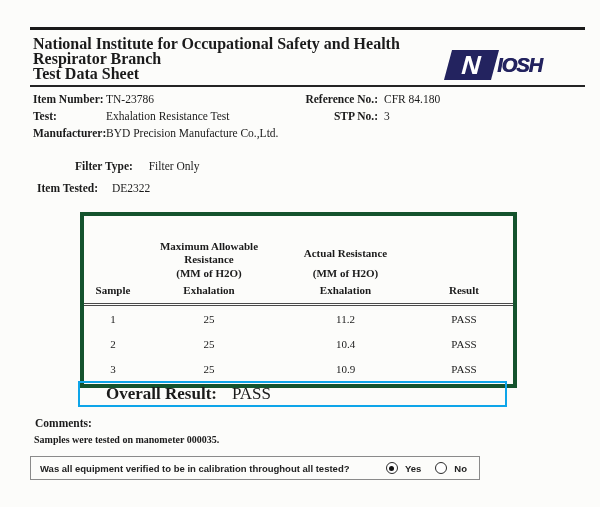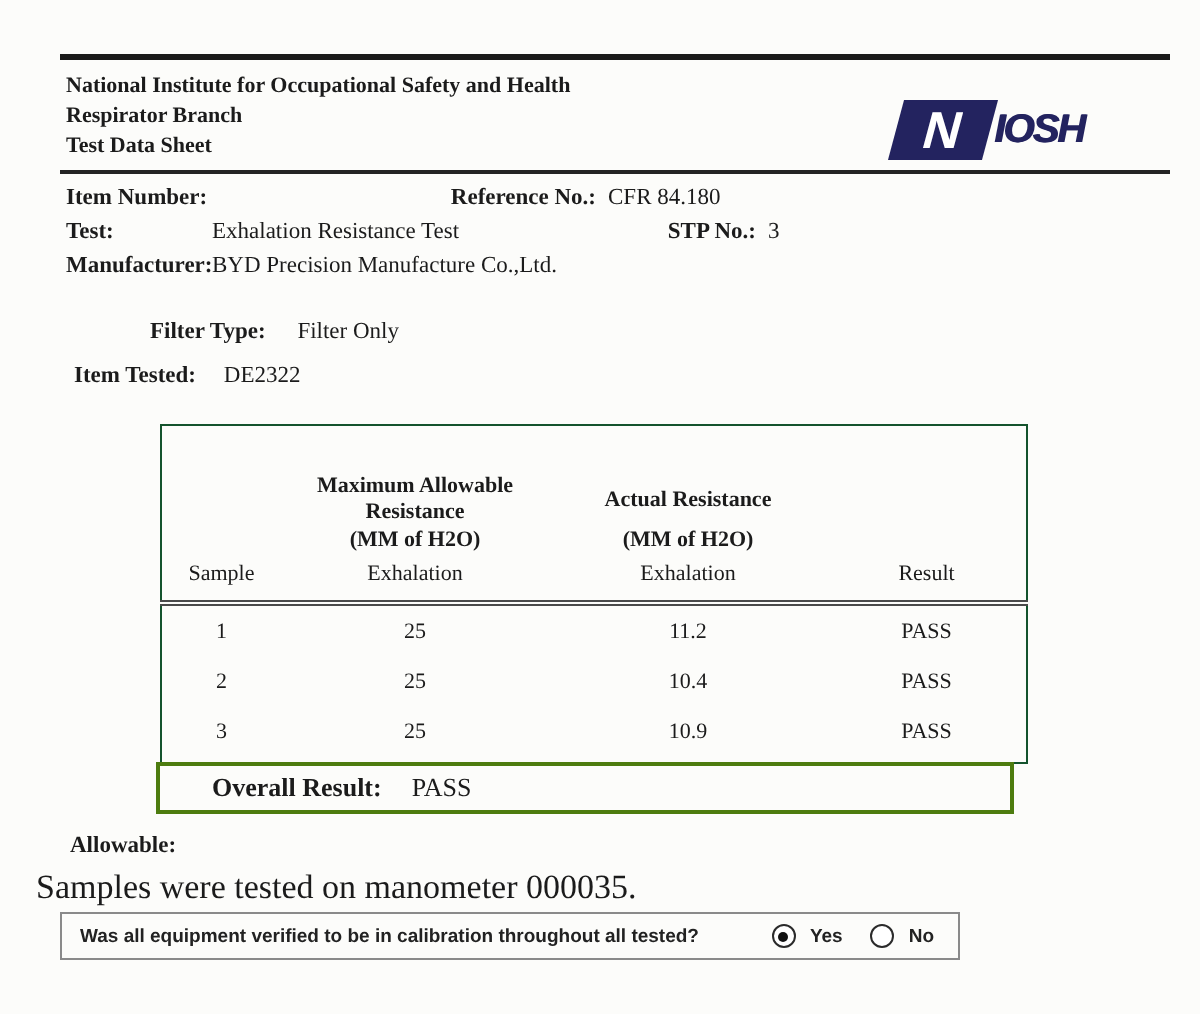--- a/index.html
+++ b/index.html
@@ -6,21 +6,21 @@
   .page {
     position:relative; width:600px; height:507px; margin:0 auto;
     background:#fcfcfa; color:#1b1b1b;
     font-family:"Liberation Serif", serif;
     overflow:hidden;
   }
   .rule-top   { position:absolute; left:30px; top:27px; width:555px; height:3px; background:#1a1a1a; }
   .rule-header{ position:absolute; left:30px; top:85px; width:555px; height:2px; background:#242424; }
 
   
-  .header-titles { position:absolute; left:33px; top:36px; font-weight:bold; font-size:11px; line-height:15px; white-space:nowrap; }
+  .header-titles { position:absolute; left:33px; top:36px; font-weight:bold; font-size:16px; line-height:15px; white-space:nowrap; }
 
   
   .logo { position:absolute; left:448px; top:50px; display:flex; align-items:center; height:30px; }
   .logo-n-block {
     width:47px; height:30px; background:var(--navy,#23235f);
     transform:skewX(-15deg); display:flex; align-items:center; justify-content:center;
   }
   .logo-n {
     color:#ffffff; font-family:"Liberation Sans", sans-serif;
     font-weight:bold; font-size:26px; line-height:26px;
@@ -40,39 +40,39 @@
   .info-value2 { padding-left:6px; }
 
   .filter-row { position:absolute; left:75px; top:160px; font-size:11.5px; white-space:nowrap; }
   .filter-row .lbl { font-weight:bold; }
   .filter-row .val { margin-left:13px; }
   .item-row { position:absolute; left:37px; top:182px; font-size:11.5px; white-space:nowrap; }
   .item-row .lbl { font-weight:bold; }
   .item-row .val { margin-left:11px; }
 
   
-  table.results { position:absolute; left:80px; top:212px; width:433px; border-collapse:collapse; border:1px solid #14532d; table-layout:fixed; }
+  table.results { position:absolute; left:80px; top:212px; width:433px; border-collapse:collapse; border:4px solid #14532d; table-layout:fixed; }
   table.results th, table.results td { text-align:center; font-size:11px; padding:0; }
   table.results thead tr.h1 th { padding-top:24px; line-height:13px; font-weight:bold; }
   table.results thead tr.h2 th { line-height:14px; font-weight:bold; }
-  table.results thead tr.h3 th { line-height:14px; padding-top:3px; padding-bottom:6px; font-weight:normal; border-bottom:3px double #4a4a4a; }
+  table.results thead tr.h3 th { line-height:14px; padding-top:3px; padding-bottom:6px; font-weight:bold; border-bottom:3px double #4a4a4a; }
   table.results tbody td { padding:7px 0 6px 0; line-height:12px; }
   table.results tbody tr:last-child td { padding-bottom:9px; }
 
   
   .overall-box {
     position:absolute; left:78px; top:381px; width:399px; height:22px;
-    border:2px solid #4d7c0f; display:flex; align-items:center;
-    font-size:13px; padding-left:26px; white-space:nowrap;text-align:center;
+    border:2px solid #0ea5e9; display:flex; align-items:center;
+    font-size:17px; padding-left:26px; white-space:nowrap;text-align:center;
   }
   .overall-box .lbl { font-weight:bold; }
   .overall-box .val { margin-left:15px; }
 
   .comments-label { position:absolute; left:35px; top:417px; font-weight:bold; font-size:11.5px; }
-  .comments-text  { position:absolute; left:18px; top:434px; font-size:17px; }
+  .comments-text  { position:absolute; left:34px; top:434px; font-size:10px;font-weight:bold; }
 
   
   .cal-box {
     position:absolute; left:30px; top:456px; width:429px; height:22px;
     border:1px solid #8a8a8a; display:flex; align-items:center;
     font-family:"Liberation Sans", sans-serif; font-size:9.5px; font-weight:bold;
     padding:0 10px 0 9px; white-space:nowrap; color:#222;
   }
   .cal-radios { margin-left:auto; display:flex; align-items:center;padding-left:24px; }
   .radio {
@@ -104,20 +104,21 @@
         <span class="logo-n">N</span>
       </span>
     <span class="logo-iosh">IOSH</span>
   </div>
 
   <div class="rule-header"></div>
 
   <div class="info">
     <div class="info-row">
       <span class="info-label">Item Number:</span>
+      <span class="info-value">TN-23786</span>
       <span class="info-label2">Reference No.:</span>
       <span class="info-value2">CFR 84.180</span>
     </div>
     <div class="info-row">
       <span class="info-label">Test:</span>
       <span class="info-value">Exhalation Resistance Test</span>
       <span class="info-label2">STP No.:</span>
       <span class="info-value2">3</span>
     </div>
     <div class="info-row">
@@ -185,21 +186,21 @@
         <td>PASS</td>
       </tr>
     </tbody>
   </table>
 
   <div class="overall-box">
     <span class="lbl">Overall Result:</span>
     <span class="val">PASS</span>
   </div>
 
-  <div class="comments-label">Allowable:</div>
+  <div class="comments-label">Comments:</div>
   <div class="comments-text">Samples were tested on manometer 000035.</div>
 
   <div class="cal-box">
     <span class="cal-question">Was all equipment verified to be in calibration throughout all tested?</span>
     <span class="cal-radios">
       <span class="radio selected"></span>
       <span class="radio-lbl">Yes</span>
       <span class="radio"></span>
       <span class="radio-lbl">No</span>
     </span>

